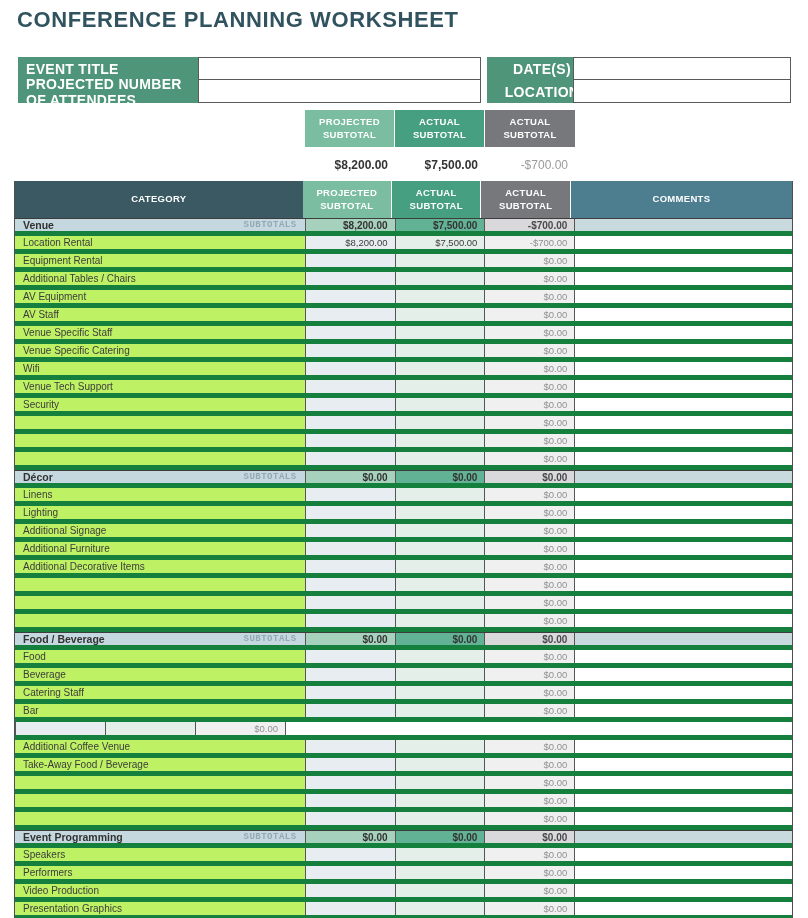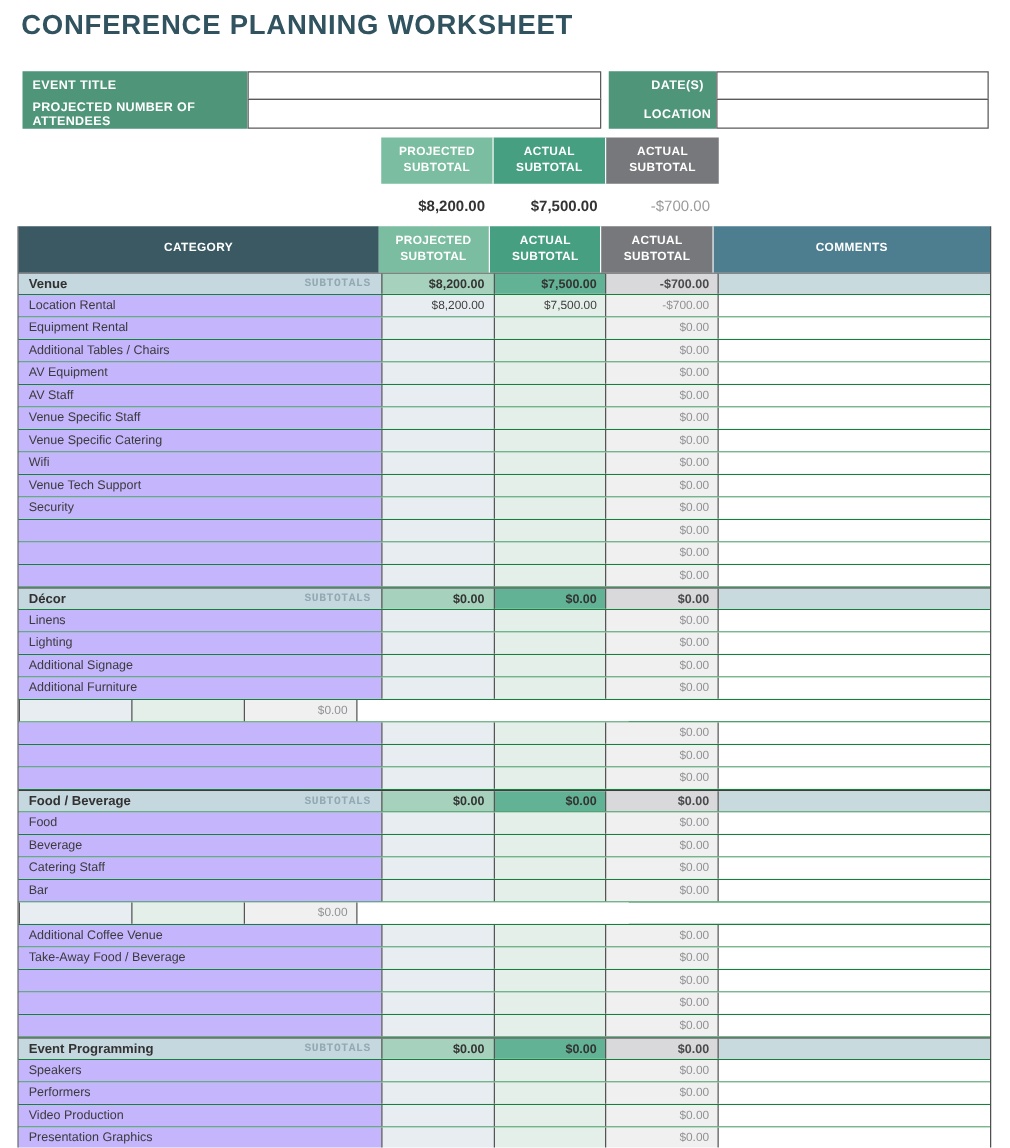--- a/index.html
+++ b/index.html
@@ -5,21 +5,21 @@
   * { margin:0; padding:0; box-sizing:border-box; }
   body { background:#ffffff; font-family:"Liberation Sans", sans-serif; }
   .page { position:relative; width:808px; height:918px; background:#ffffff; overflow:hidden; }
 
   .title { position:absolute; top:7px; left:17px; font-size:22px; font-weight:bold;
            color:#30535f; letter-spacing:0.6px; }
 
   
   .top-fields { position:absolute; top:57px; left:18px; width:773px; }
   .tf-row { display:flex; height:23px; }
-  .tf-label { background:#4e9579; color:#ffffff; font-size:10px; font-weight:bold;
+  .tf-label { background:#4e9579; color:#ffffff; font-size:14px; font-weight:bold;
               letter-spacing:0.3px; display:flex; align-items:center; }
   .tf-label.left { width:180px; padding-left:8px; }
   .tf-label.right { width:86px; justify-content:center; text-align:center;padding-left:24px; }
   .tf-input { background:#ffffff; border:1px solid #5a5a5a; height:23px; }
   .tf-input.wide { width:283px; }
   .tf-input.narrow { width:218px; }
   .tf-gap { width:6px; }
   .tf-row + .tf-row .tf-input { margin-top:-1px; height:24px; }
 
   
@@ -42,23 +42,23 @@
   .table { position:absolute; top:181px; left:14px; width:779px;
            border-left:1px solid #4f4f4f; border-right:1px solid #4f4f4f; }
   .thead { display:flex; height:37px;justify-content:center; }
   .th { color:#ffffff; font-size:9.5px; font-weight:bold; letter-spacing:0.3px;
         display:flex; align-items:center; justify-content:center; text-align:center;
         line-height:1.35; border-right:1px solid #ffffff; }
   .th.cat { width:290px; background:#3a5963; border-right:none; }
   .th.c90 { width:90px; padding:0 10px; }
   .th.com { width:223px; background:#4d7e8f; border-right:none; }
 
-  .row { display:flex; height:18px; border-bottom:1px solid #15803d; }
+  .row { display:flex; height:18px; border-bottom:5px solid #15803d; }
   .cell { height:100%; display:flex; align-items:center; }
-  .c-cat { width:290px; background:#c4b5fd; justify-content:space-between; padding:0 8px; }
+  .c-cat { width:290px; background:#bef264; justify-content:space-between; padding:0 8px; }
   .c-val { width:90px; justify-content:flex-end; padding-right:7px;
            border-left:1px solid #555555; font-size:9.5px; }
   .c-com { width:218px; background:#ffffff; border-left:1px solid #555555; }
 
   .row.section { border-top:1px solid #3d3d3d; }
   .row.section .c-cat { background:#c5d8df; }
   .row.section .c-com { background:#c9dade; }
   .sec-name { font-size:10.5px; font-weight:bold; color:#323232; }
   .sec-subl { font-size:9px; font-weight:bold; color:#92a9b3; letter-spacing:0.5px;font-family:Liberation Mono, monospace; }
   .row.section .c-val { font-size:10px; font-weight:bold; color:#333333; }
@@ -250,20 +250,21 @@
           <div class="cell c-com"></div>
         </div>
         <div class="row item">
           <div class="cell c-cat">Additional Furniture</div>
           <div class="cell c-val p"></div>
           <div class="cell c-val a"></div>
           <div class="cell c-val v">$0.00</div>
           <div class="cell c-com"></div>
         </div>
         <div class="row item">
+          <div class="cell c-cat">Additional Decorative Items</div>
           <div class="cell c-val p"></div>
           <div class="cell c-val a"></div>
           <div class="cell c-val v">$0.00</div>
           <div class="cell c-com"></div>
         </div>
         <div class="row item">
           <div class="cell c-cat"></div>
           <div class="cell c-val p"></div>
           <div class="cell c-val a"></div>
           <div class="cell c-val v">$0.00</div>

